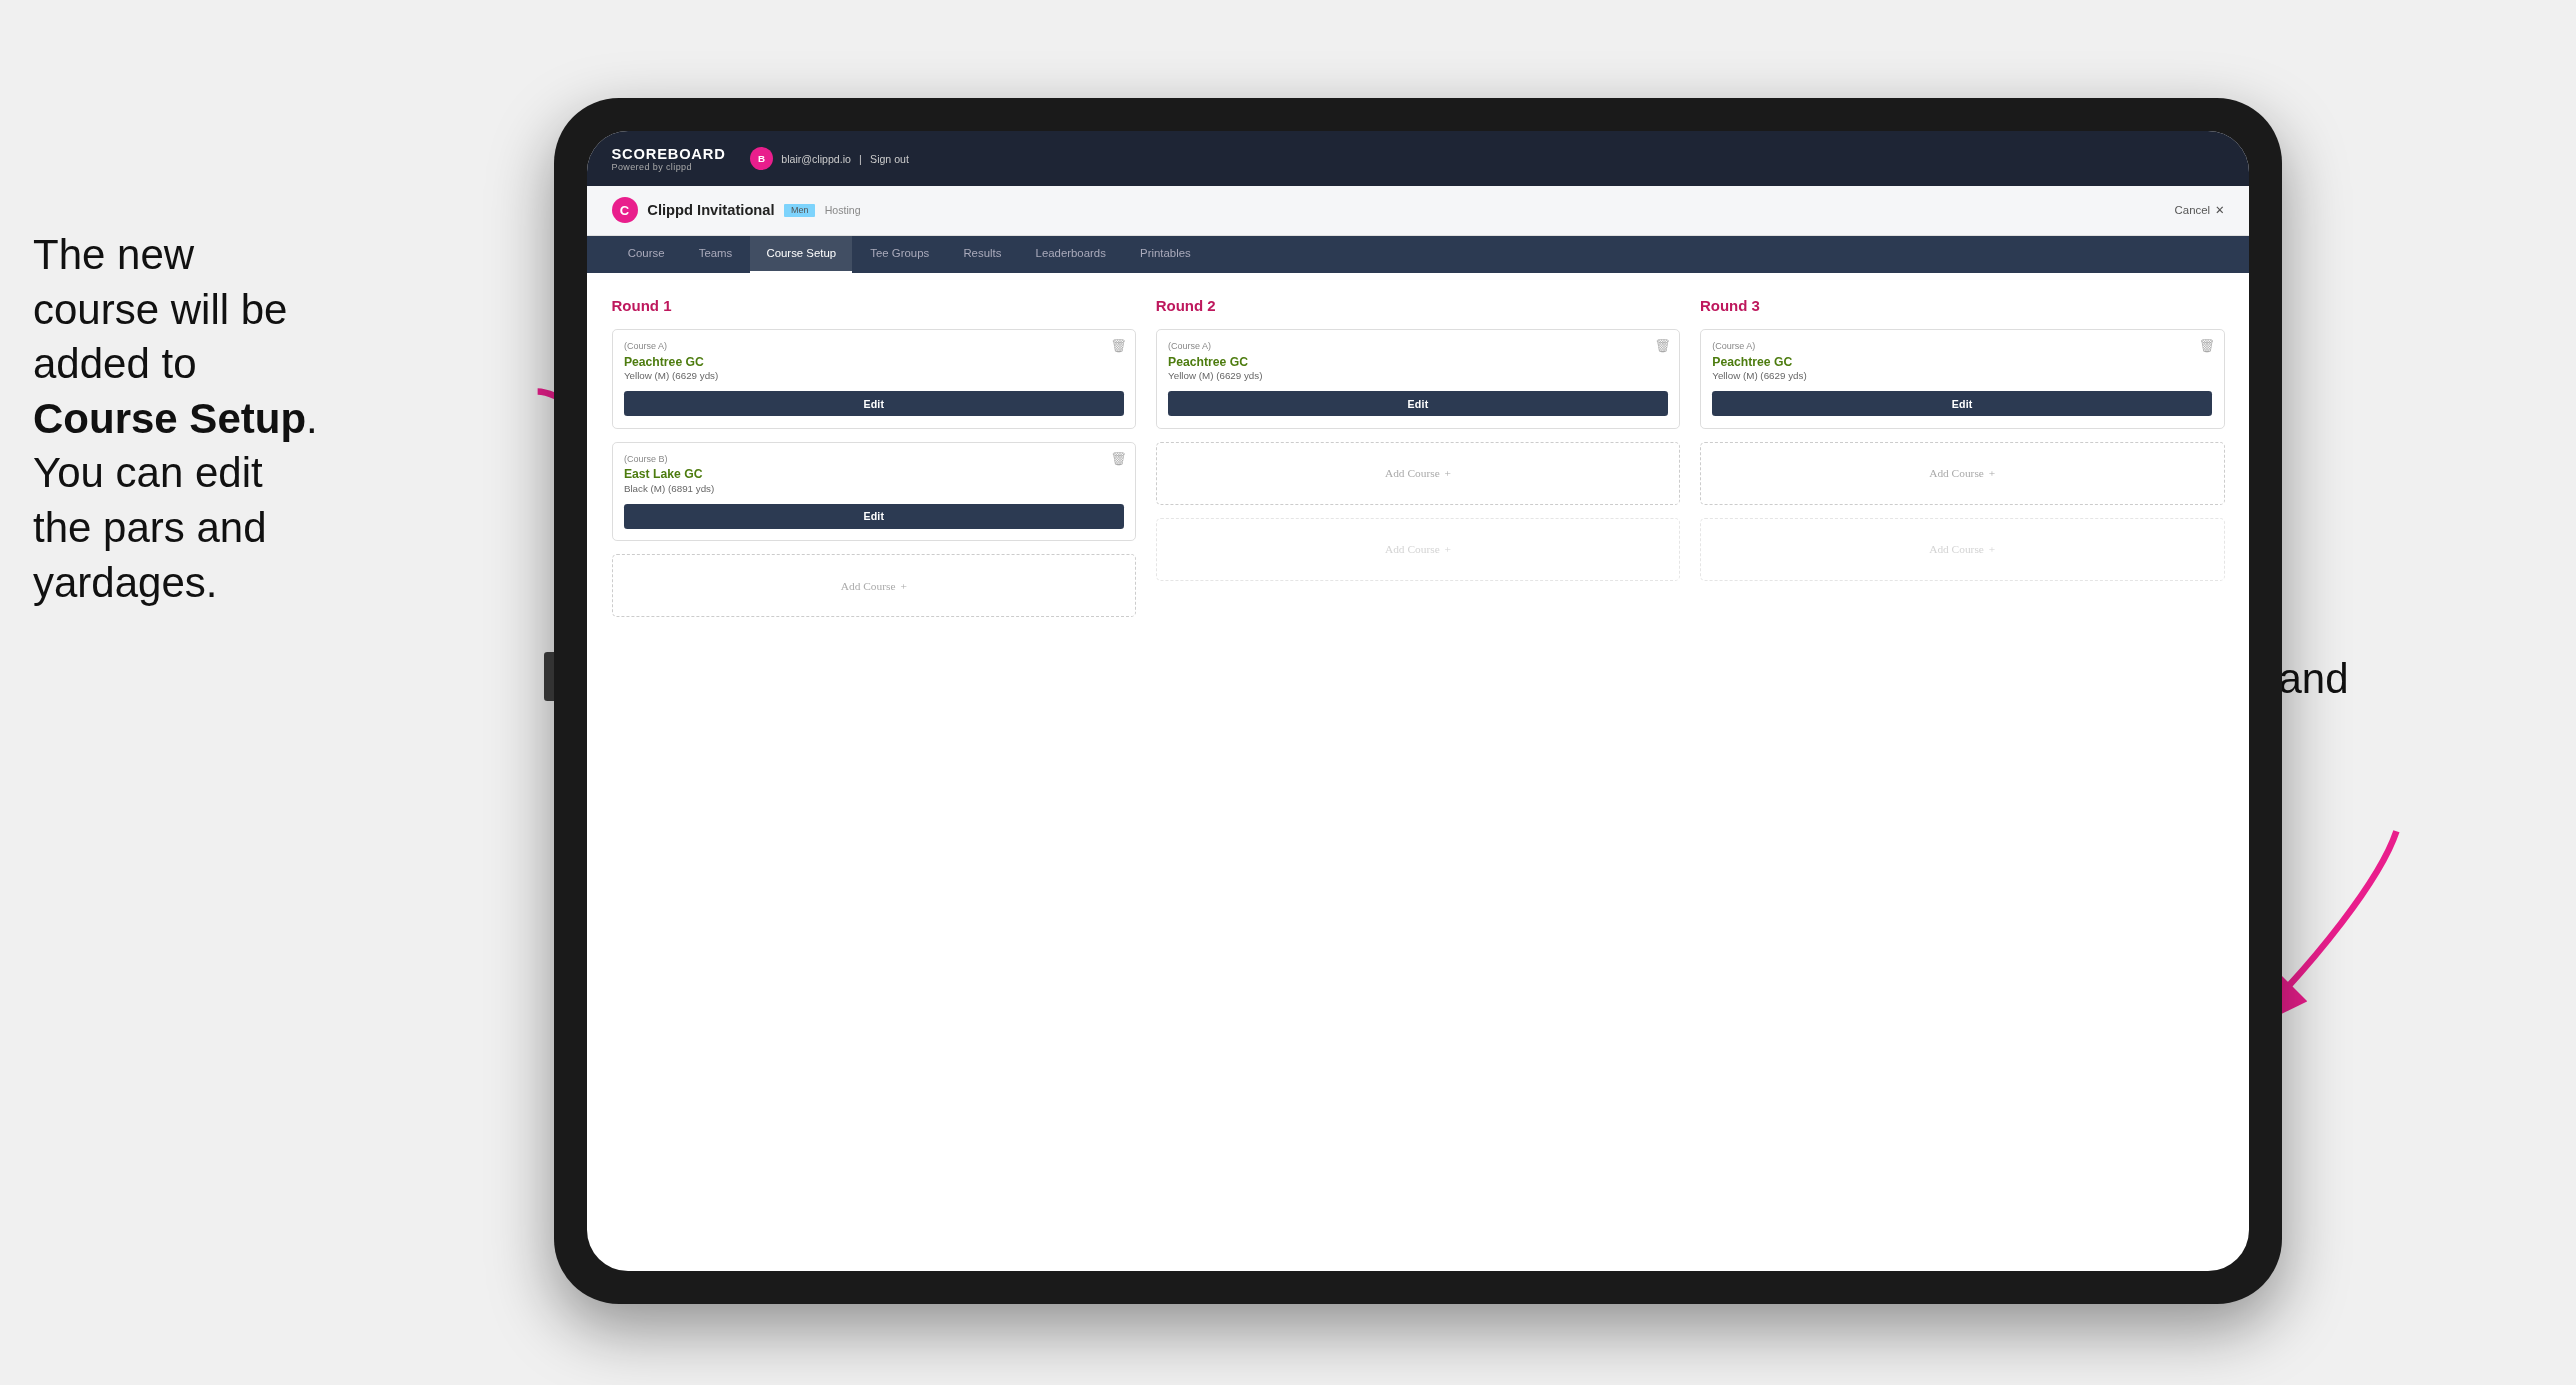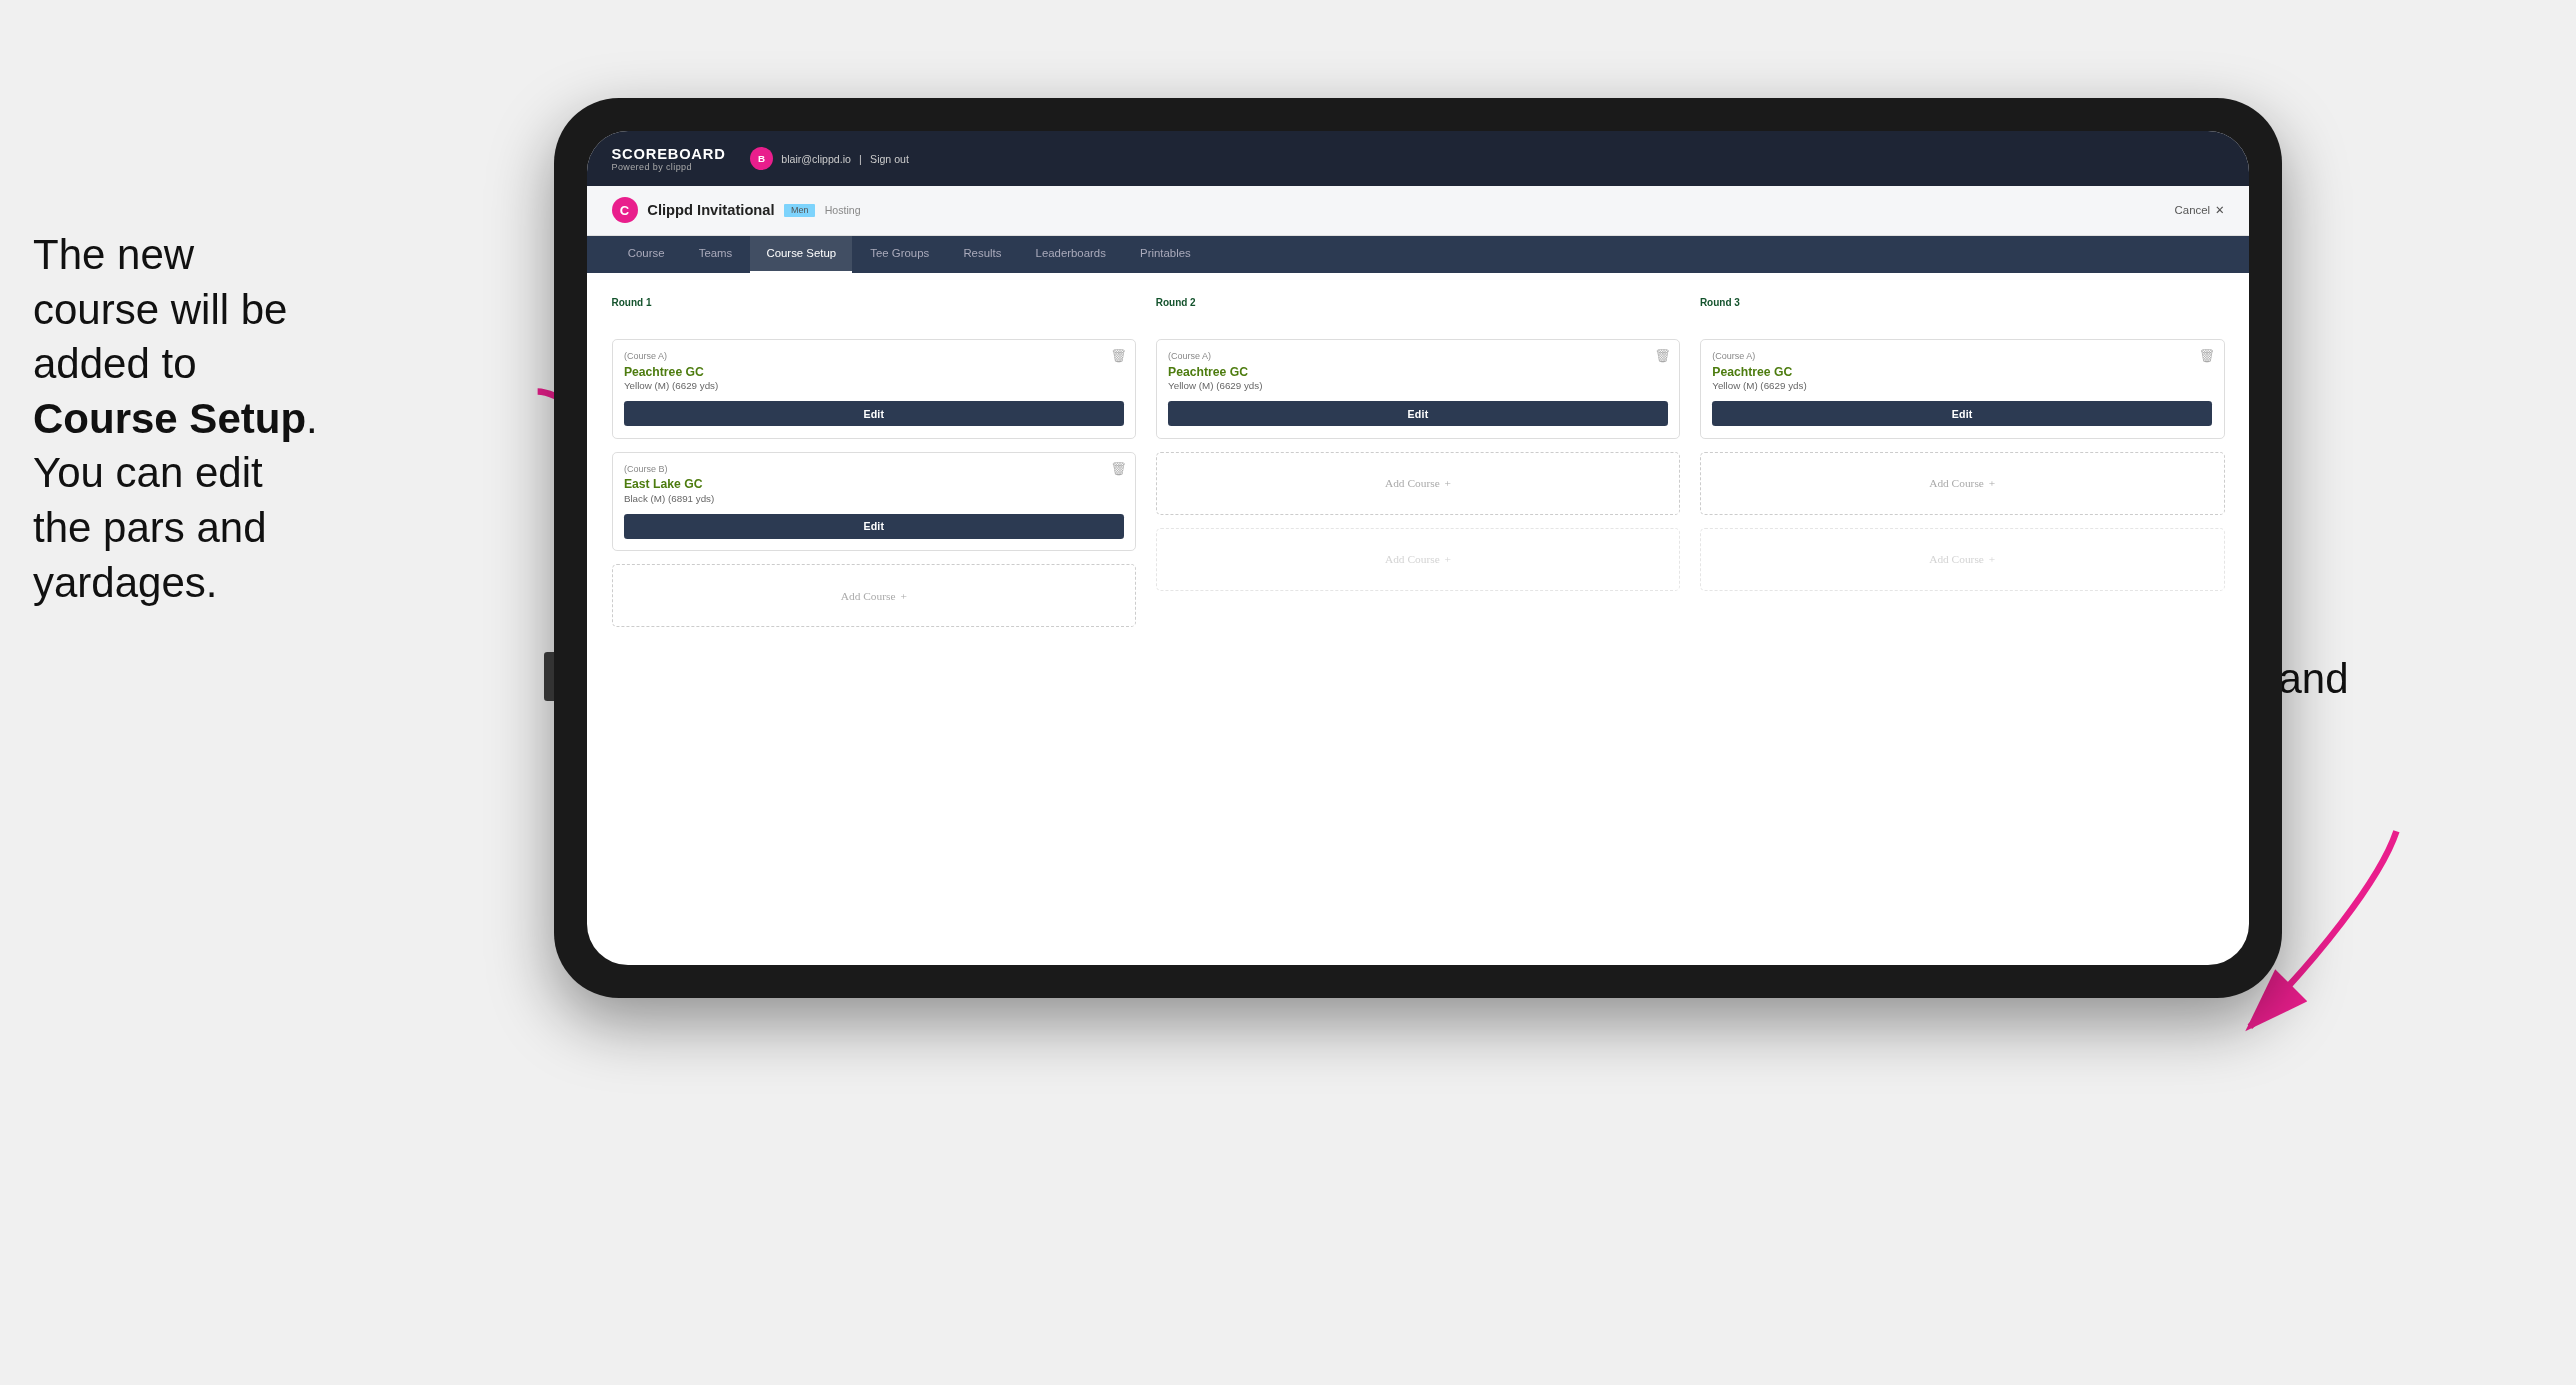--- a/index.html
+++ b/index.html
@@ -36,21 +36,21 @@
       text-align: left;
     }
     .right-annotation strong { font-weight: 900; }
 
     
     .tablet-frame {
       position: absolute;
       left: 554px;
       top: 98px;
       width: 1728px;
-      height: 900px;
+      height: 1206px;
       background: #1a1a1a;
       border-radius: 65px;
       box-shadow: 0 24.5px 65px rgba(0,0,0,0.4);
     }
 
     .tablet-screen {
       position: absolute;
       left: 33px;
       top: 33px;
       right: 33px;
@@ -234,24 +234,24 @@
       background: white;
     }
 
     .round-column {
       display: flex;
       flex-direction: column;
       gap: 13px;
     }
 
     .round-title {
-      font-size: 10px;
+      font-size: 15px;
       font-weight: 600;
-      color: #14532d;
-      margin-bottom: 18px;
+      color: #be185d;
+      margin-bottom: 2px;
     }
 
     
     .course-card {
       border: 0.8px solid #ddd;
       border-radius: 4.9px;
       padding: 11.4px;
       background: white;
       position: relative;
     }

